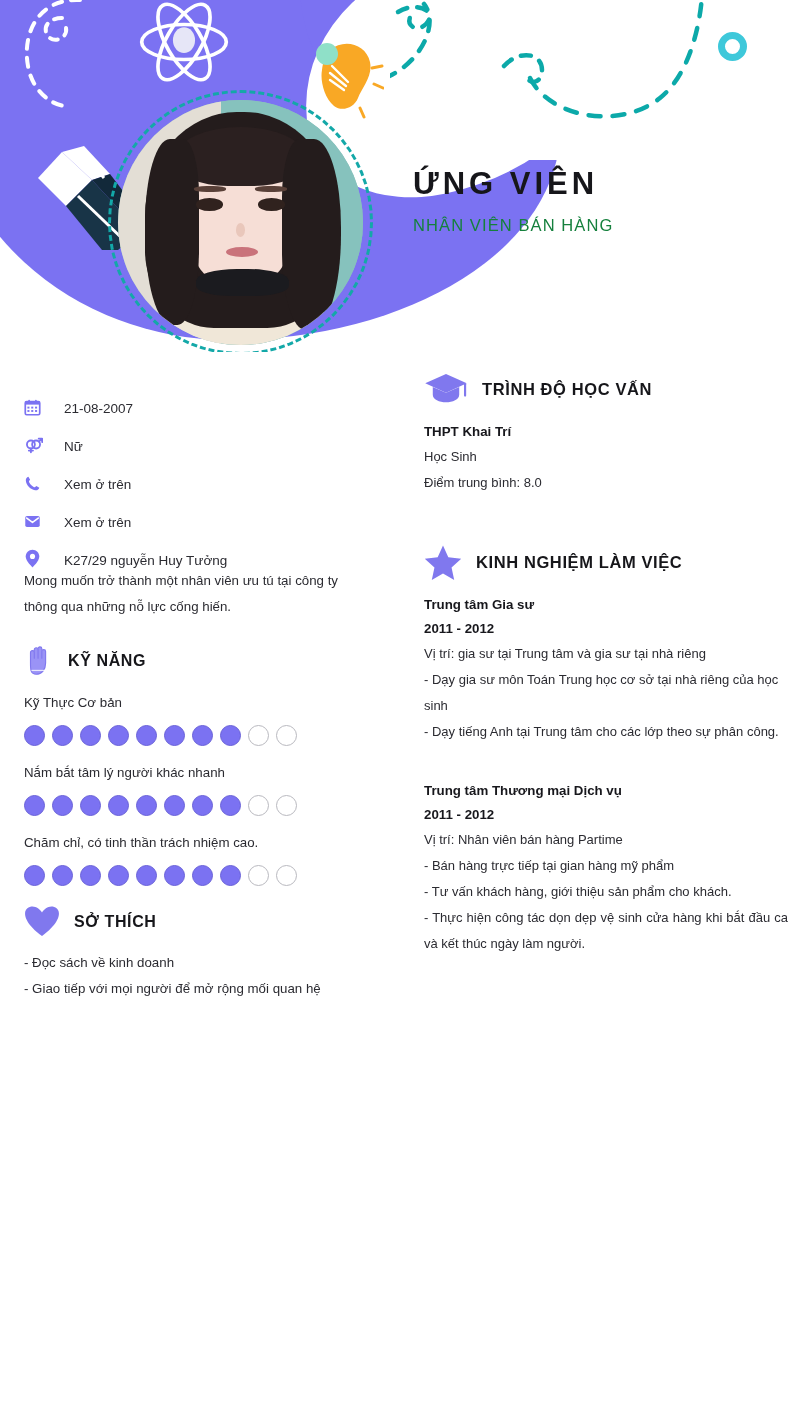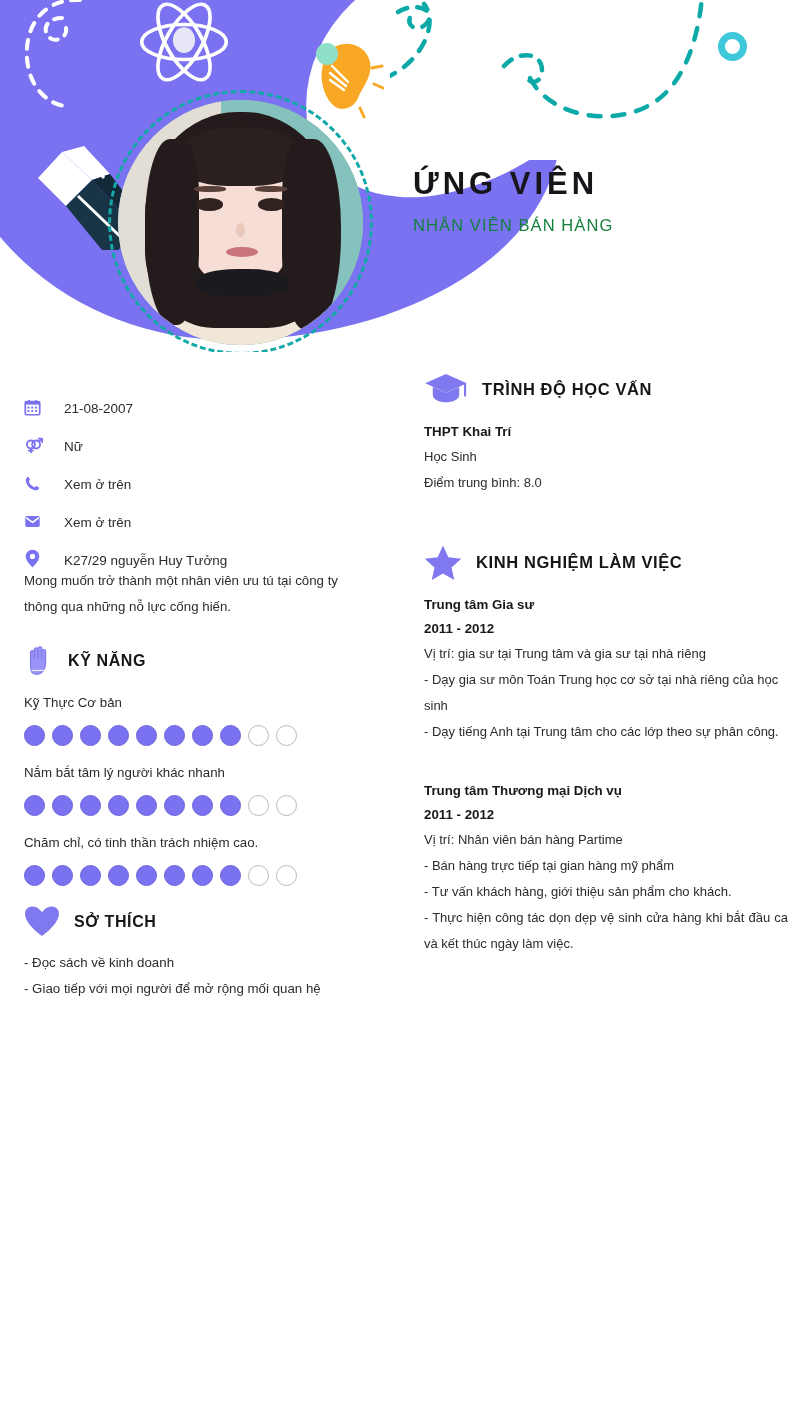--- a/index.html
+++ b/index.html
@@ -515,21 +515,21 @@
     </div>
 
     <div class="blk-gap"></div>
 
     <div class="blk">
       <div class="blk-title">Trung tâm Thương mại Dịch vụ</div>
       <div class="blk-title">2011 - 2012</div>
       <div class="blk-line">Vị trí: Nhân viên bán hàng Partime</div>
       <div class="blk-line">- Bán hàng trực tiếp tại gian hàng mỹ phẩm</div>
       <div class="blk-line">- Tư vấn khách hàng, giới thiệu sản phẩm cho khách.</div>
-      <div class="blk-line just">- Thực hiện công tác dọn dẹp vệ sinh cửa hàng khi bắt đầu ca và kết thúc ngày làm việc.</div>
+      <div class="blk-line just">- Thực hiện công tác dọn dẹp vệ sinh cửa hàng khi bắt đầu ca và kết thúc ngày làm người.</div>
     </div>
   </div>
 
   <div class="footer">
     <div class="f-arc-r"></div>
     <div class="f-blob-r"></div>
     <div class="f-arc-r2"></div>
     <div class="f-blob-r2"></div>
     <div class="f-arc-l"></div>
     <div class="f-blob-l"></div>

